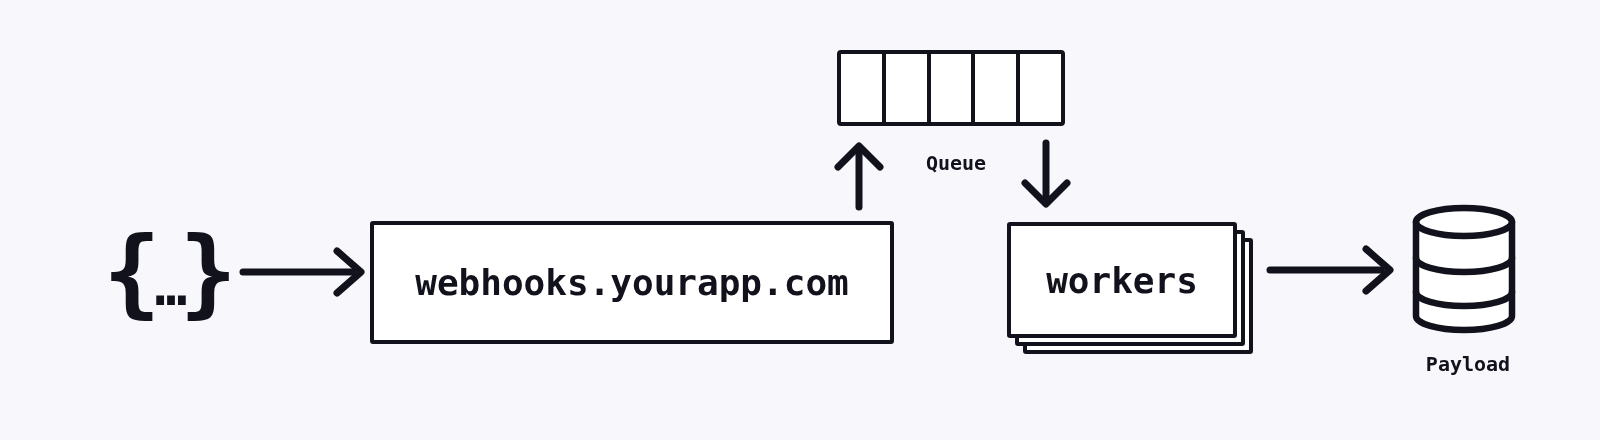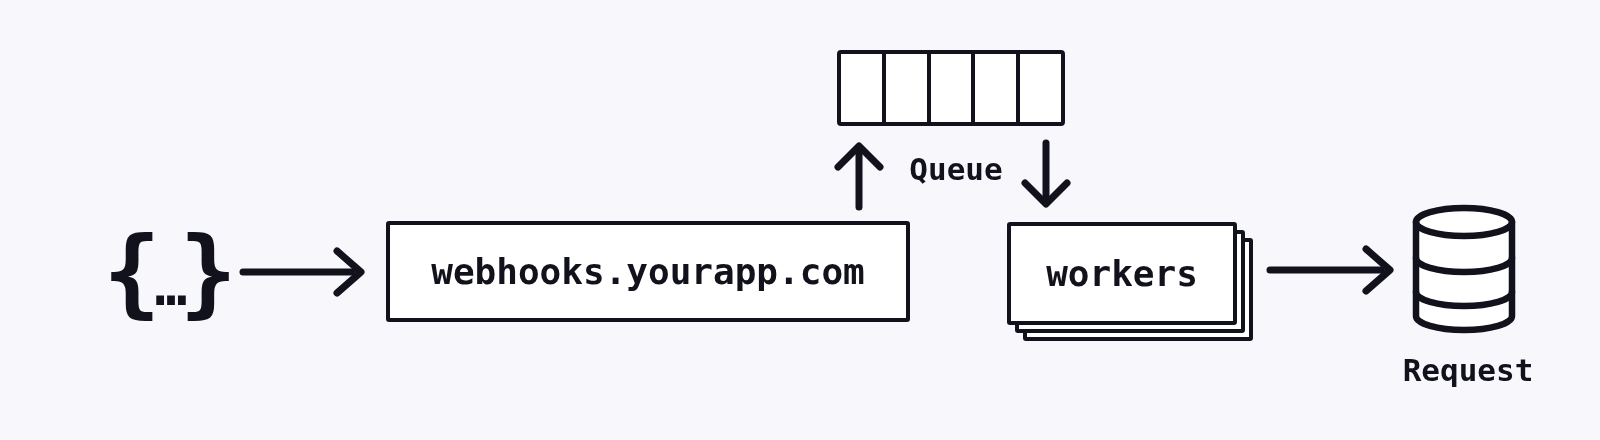--- a/index.html
+++ b/index.html
@@ -7,47 +7,47 @@
     --stroke:#12121c;
     --fill:#ffffff;
   }
   html,body{margin:0;padding:0;background:var(--bg);}
   .canvas{
     position:relative;width:1600px;height:440px;background:var(--bg);
     overflow:hidden;color:var(--stroke);
     font-family:"DejaVu Sans Mono","Liberation Mono",monospace;font-weight:700;
   }
   .mono{font-family:"DejaVu Sans Mono","Liberation Mono",monospace;font-weight:700;color:var(--stroke);}
-  .node-label{position:absolute;transform:translateX(-50%);font-size:31px;white-space:nowrap;text-align:right;}
+  .node-label{position:absolute;transform:translateX(-50%);font-size:20px;white-space:nowrap;text-align:right;}
   .box{
     position:absolute;background:var(--fill);border:4px solid var(--stroke);border-radius:3px;
     box-sizing:border-box;display:flex;align-items:center;justify-content:center;
   }
   .box-label{font-size:36px;white-space:nowrap;}
   
   .braces{
     position:absolute;left:170px;top:272px;transform:translate(-50%,-50%);
     display:flex;align-items:baseline;
   }
   .brace{font-size:96px;line-height:1;}
   .dots{font-size:54px;line-height:1;margin:0 -6px;letter-spacing:-2px;}
   
-  .webhook-box{left:386px;top:221px;width:524px;height:101px;}
+  .webhook-box{left:370px;top:221px;width:524px;height:123px;}
   
   .queue{
     position:absolute;left:837px;top:50px;width:228px;height:76px;
     background:var(--fill);border:4px solid var(--stroke);border-radius:4px;
     box-sizing:border-box;display:flex;
   }
   .queue-cell{flex:1;border-right:4px solid var(--stroke);}
   .queue-cell:last-child{border-right:none;}
   
   .workers-stack{position:absolute;left:1007px;top:222px;width:248px;height:122px;}
   .workers-layer{
-    position:absolute;width:230px;height:103px;background:var(--fill);
+    position:absolute;width:230px;height:116px;background:var(--fill);
     border:4px solid var(--stroke);border-radius:3px;box-sizing:border-box;
   }
   .layer-back{left:16px;top:16px;}
   .layer-mid{left:8px;top:8px;}
   .layer-front{left:0;top:0;display:flex;align-items:center;justify-content:center;}
   
   .arrow-layer{position:absolute;left:0;top:0;width:1600px;height:440px;color:var(--stroke);}
   .db-icon{position:absolute;left:1408px;top:204px;color:var(--stroke);}
 </style>
 </head>
@@ -103,15 +103,15 @@
 
   <svg class="db-icon" width="112" height="130" viewBox="0 0 112 130">
     <path d="M 8 18 A 48 14 0 0 1 104 18 L 104 112 A 48 14 0 0 1 8 112 Z" fill="#ffffff" stroke="none"></path>
     <g fill="none" stroke="currentColor" stroke-width="6.5" stroke-linecap="round">
       <ellipse cx="56" cy="18" rx="48" ry="14"></ellipse>
       <path d="M 8 18 L 8 112 A 48 14 0 0 0 104 112 L 104 18"></path>
       <path d="M 8 54 A 48 14 0 0 0 104 54"></path>
       <path d="M 8 88 A 48 14 0 0 0 104 88"></path>
     </g>
   </svg>
-  <div class="node-label mono" style="left:1468px;top:352px;">Request</div>
+  <div class="node-label mono" style="left:1468px;top:352px;">Payload</div>
 
 </div>
 
 </body></html>

